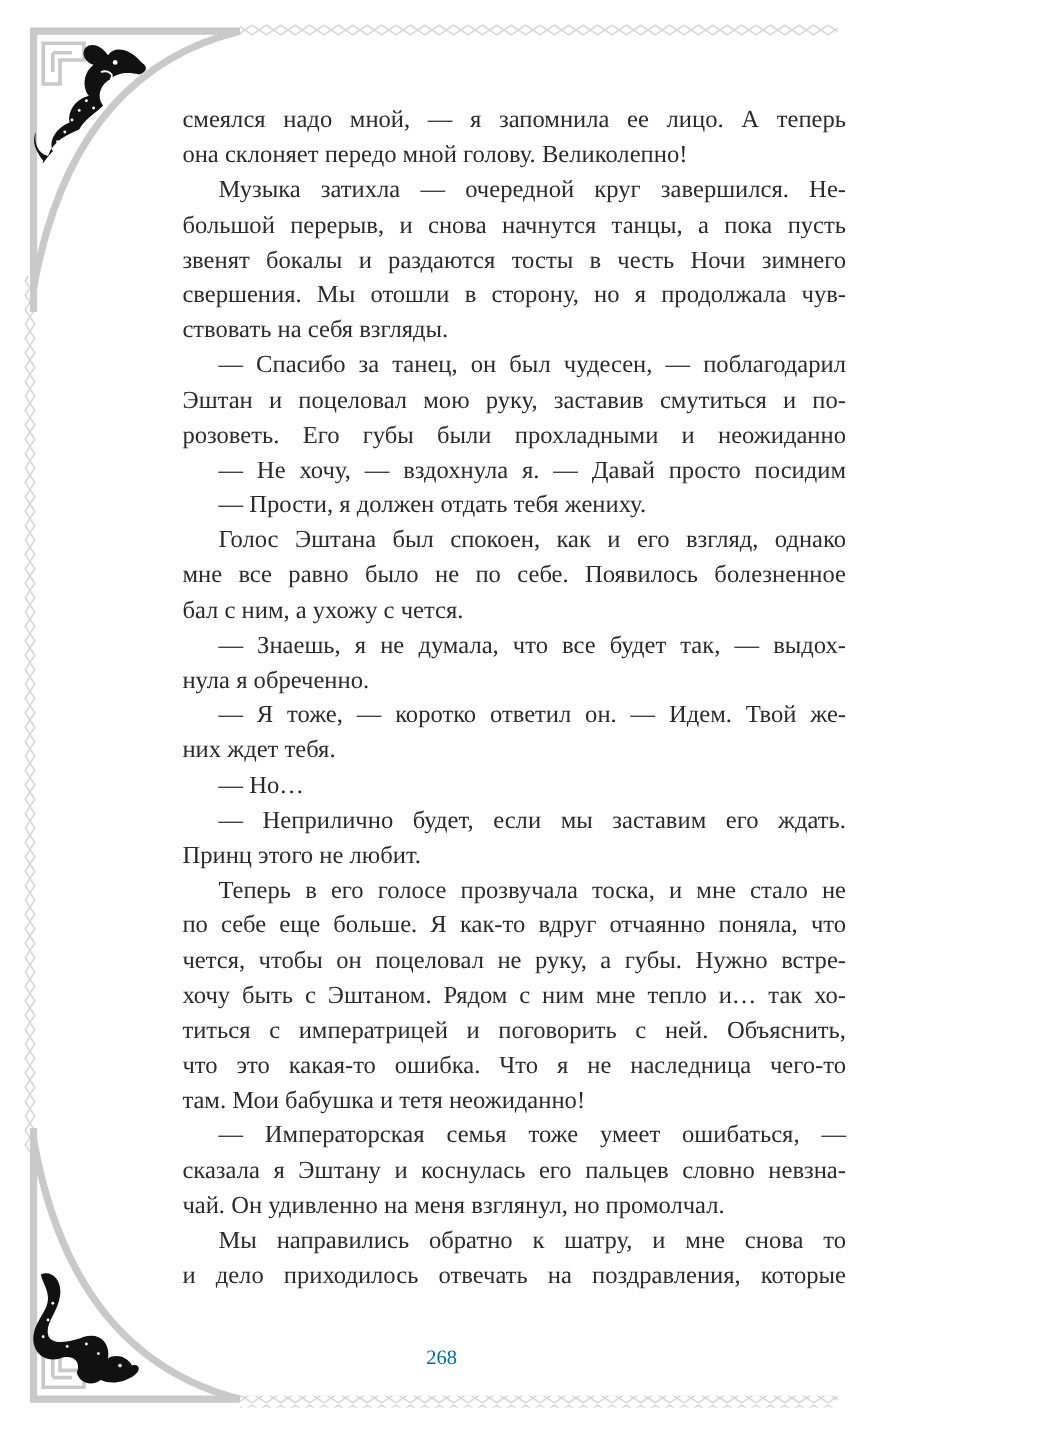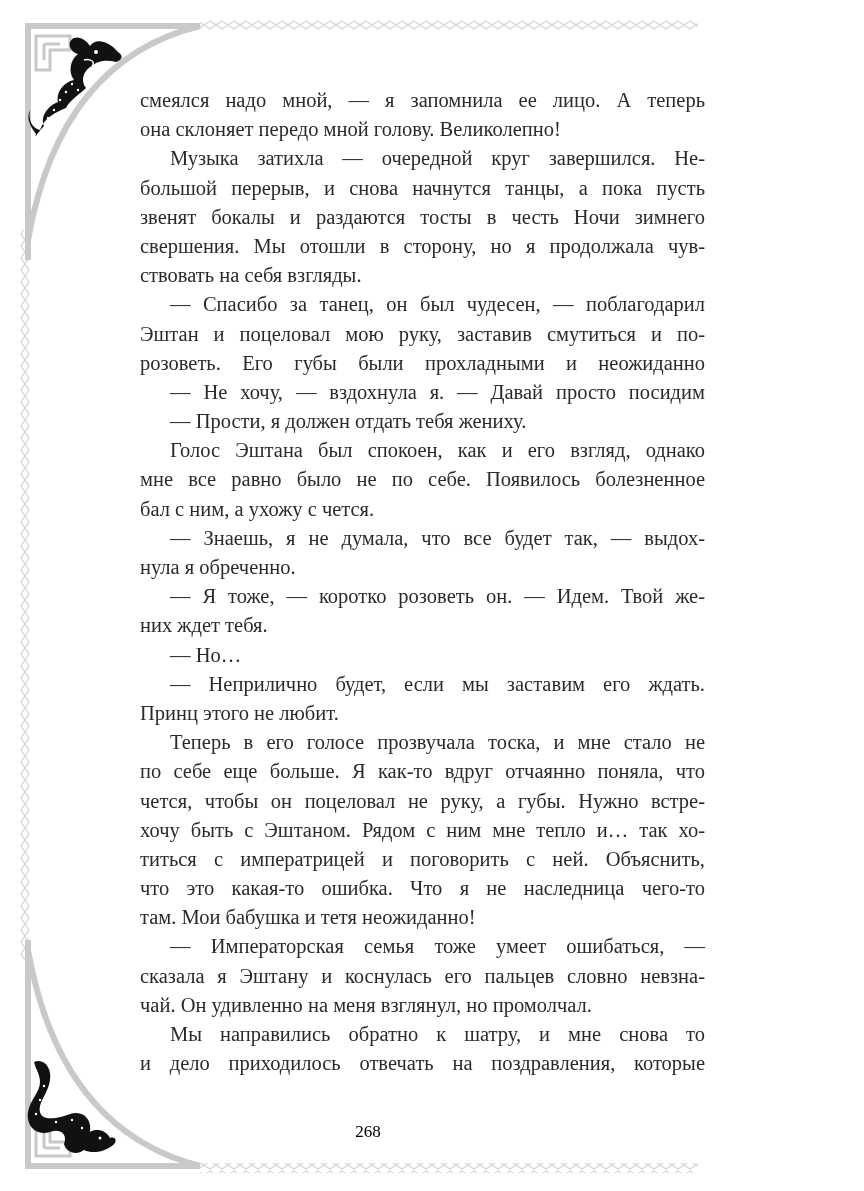--- a/index.html
+++ b/index.html
@@ -3,26 +3,26 @@
 <meta charset="utf-8">
 <style>
   html, body { margin: 0; padding: 0; background: #ffffff; }
   body { width: 864px; height: 1191px; position: relative; overflow: hidden; }
   .frame { position: absolute; left: 0; top: 0; width: 864px; height: 1191px; }
   .text-block {
     position: absolute; left: 140px; top: 86px; width: 565px;
     font-family: "Liberation Serif", "DejaVu Serif", serif;
     font-size: 20.5px; line-height: 29.2px; color: #2a2a2a;
   }
-  .line { display: block; white-space: nowrap; text-align: justify; text-align-last: justify; height: 29.2px; }
+  .line { display: block; white-space: nowrap; text-align: justify; text-align-last: justify; height: 29.2px; margin-left: 12px; }
   .line.last { text-align-last: left; }
   .line.indent { text-indent: 30px; }
   .page-number {
     position: absolute; left: 0; width: 736px; top: 1122px; text-align: center;
-    font-family: "Liberation Serif", "DejaVu Serif", serif; font-size: 17px; color: #000000;
+    font-family: "Liberation Serif", "DejaVu Serif", serif; font-size: 17px; color: #0369a1;
   }
 </style>
 </head>
 <body>
 
 <svg class="frame" viewBox="0 0 864 1191" xmlns="http://www.w3.org/2000/svg">
   <defs>
     <pattern id="chainH" width="12" height="10" patternUnits="userSpaceOnUse">
       <path d="M0 5 L6 1 L12 5 L6 9 Z" fill="none" stroke="#d6d6d6" stroke-width="1.3"></path>
     </pattern>
@@ -105,21 +105,21 @@
     <span class="line indent">— Спасибо за танец, он был чудесен, — поблагодарил</span>
     <span class="line">Эштан и поцеловал мою руку, заставив смутиться и по-</span>
     <span class="line">розоветь. Его губы были прохладными и неожиданно</span>
     <span class="line indent">— Не хочу, — вздохнула я. — Давай просто посидим</span>
     <span class="line indent last">— Прости, я должен отдать тебя жениху.</span>
     <span class="line indent">Голос Эштана был спокоен, как и его взгляд, однако</span>
     <span class="line">мне все равно было не по себе. Появилось болезненное</span>
     <span class="line last">бал с ним, а ухожу с чется.</span>
     <span class="line indent">— Знаешь, я не думала, что все будет так, — выдох-</span>
     <span class="line last">нула я обреченно.</span>
-    <span class="line indent">— Я тоже, — коротко розоветь он. — Идем. Твой же-</span>
+    <span class="line indent">— Я тоже, — коротко ответил он. — Идем. Твой же-</span>
     <span class="line last">них ждет тебя.</span>
     <span class="line indent last">— Но…</span>
     <span class="line indent">— Неприлично будет, если мы заставим его ждать.</span>
     <span class="line last">Принц этого не любит.</span>
     <span class="line indent">Теперь в его голосе прозвучала тоска, и мне стало не</span>
     <span class="line">по себе еще больше. Я как-то вдруг отчаянно поняла, что</span>
     <span class="line">чется, чтобы он поцеловал не руку, а губы. Нужно встре-</span>
     <span class="line">хочу быть с Эштаном. Рядом с ним мне тепло и… так хо-</span>
     <span class="line">титься с императрицей и поговорить с ней. Объяснить,</span>
     <span class="line">что это какая-то ошибка. Что я не наследница чего-то</span>

